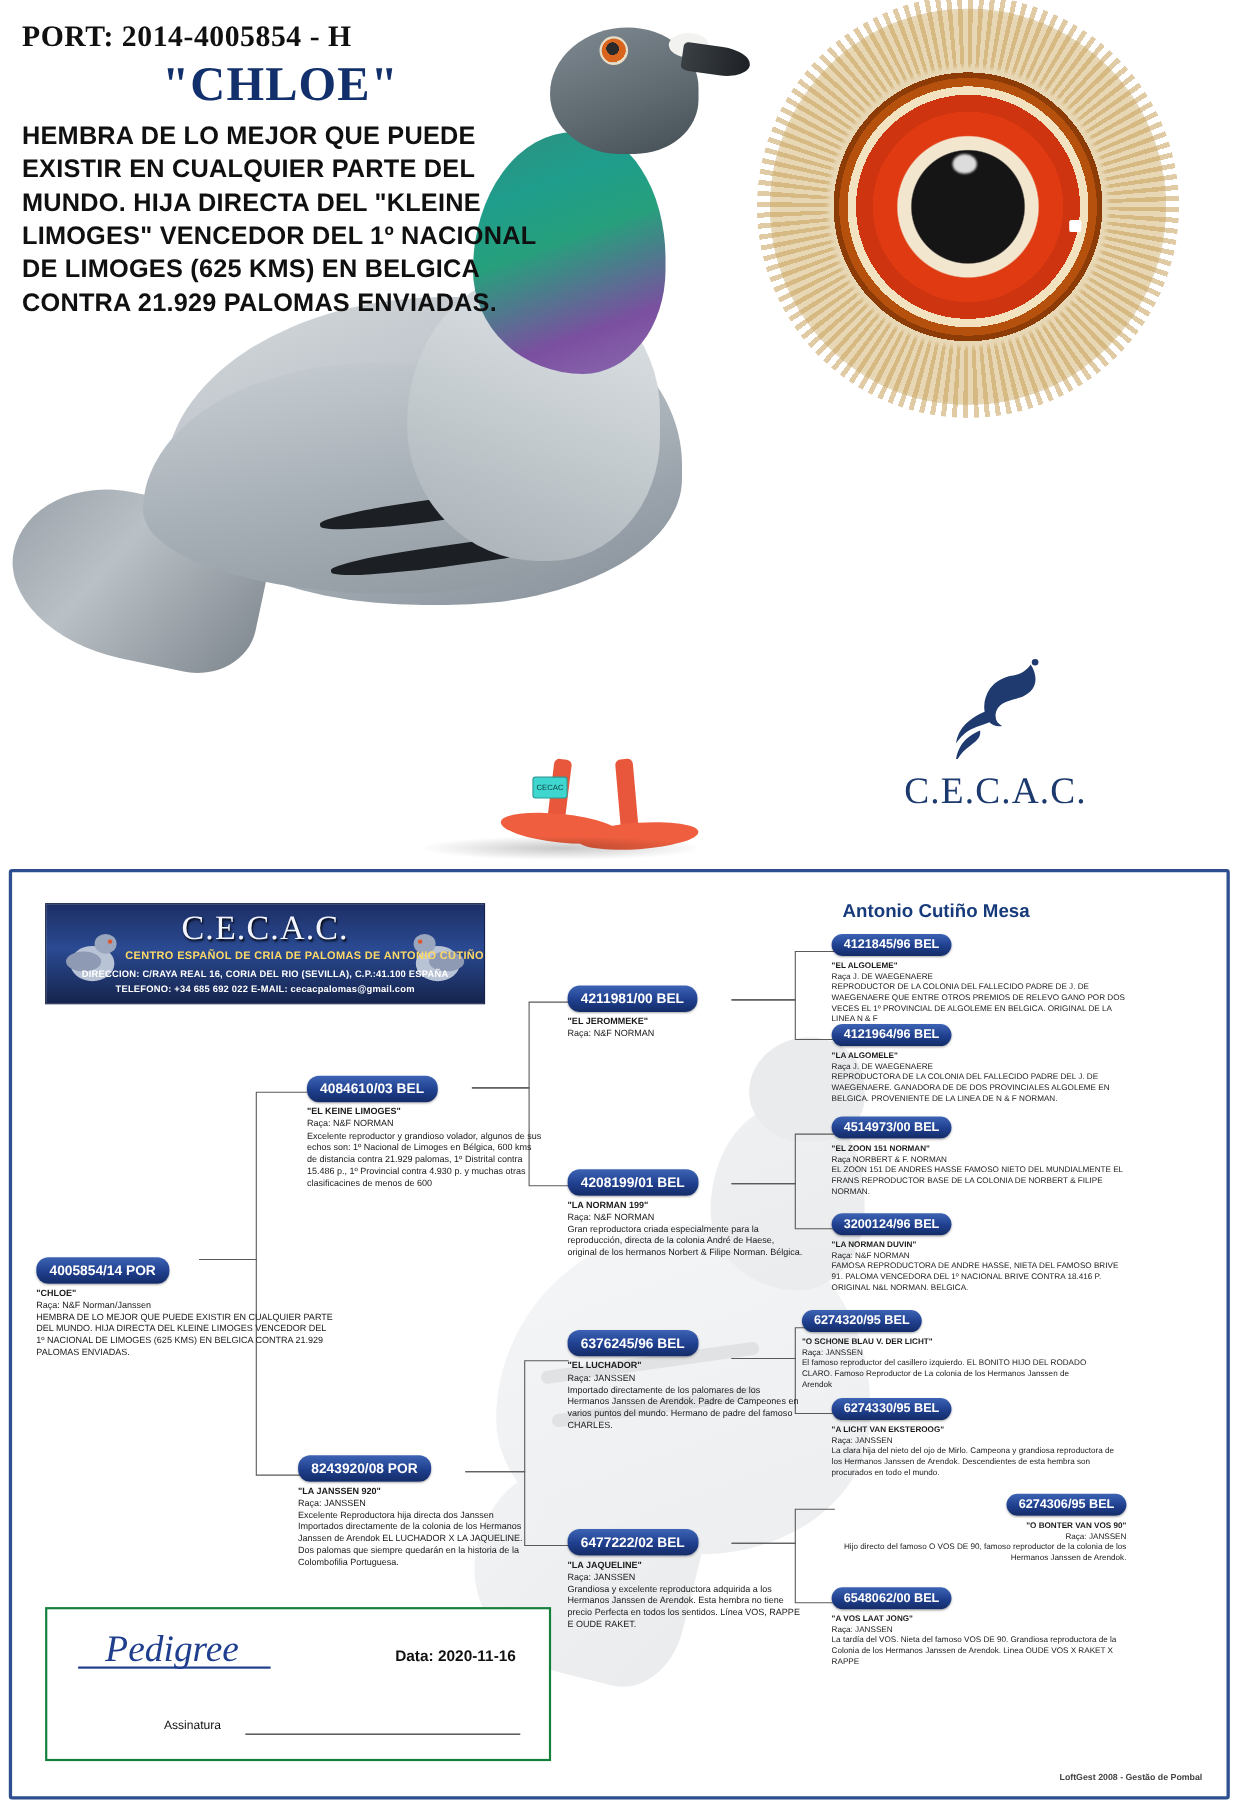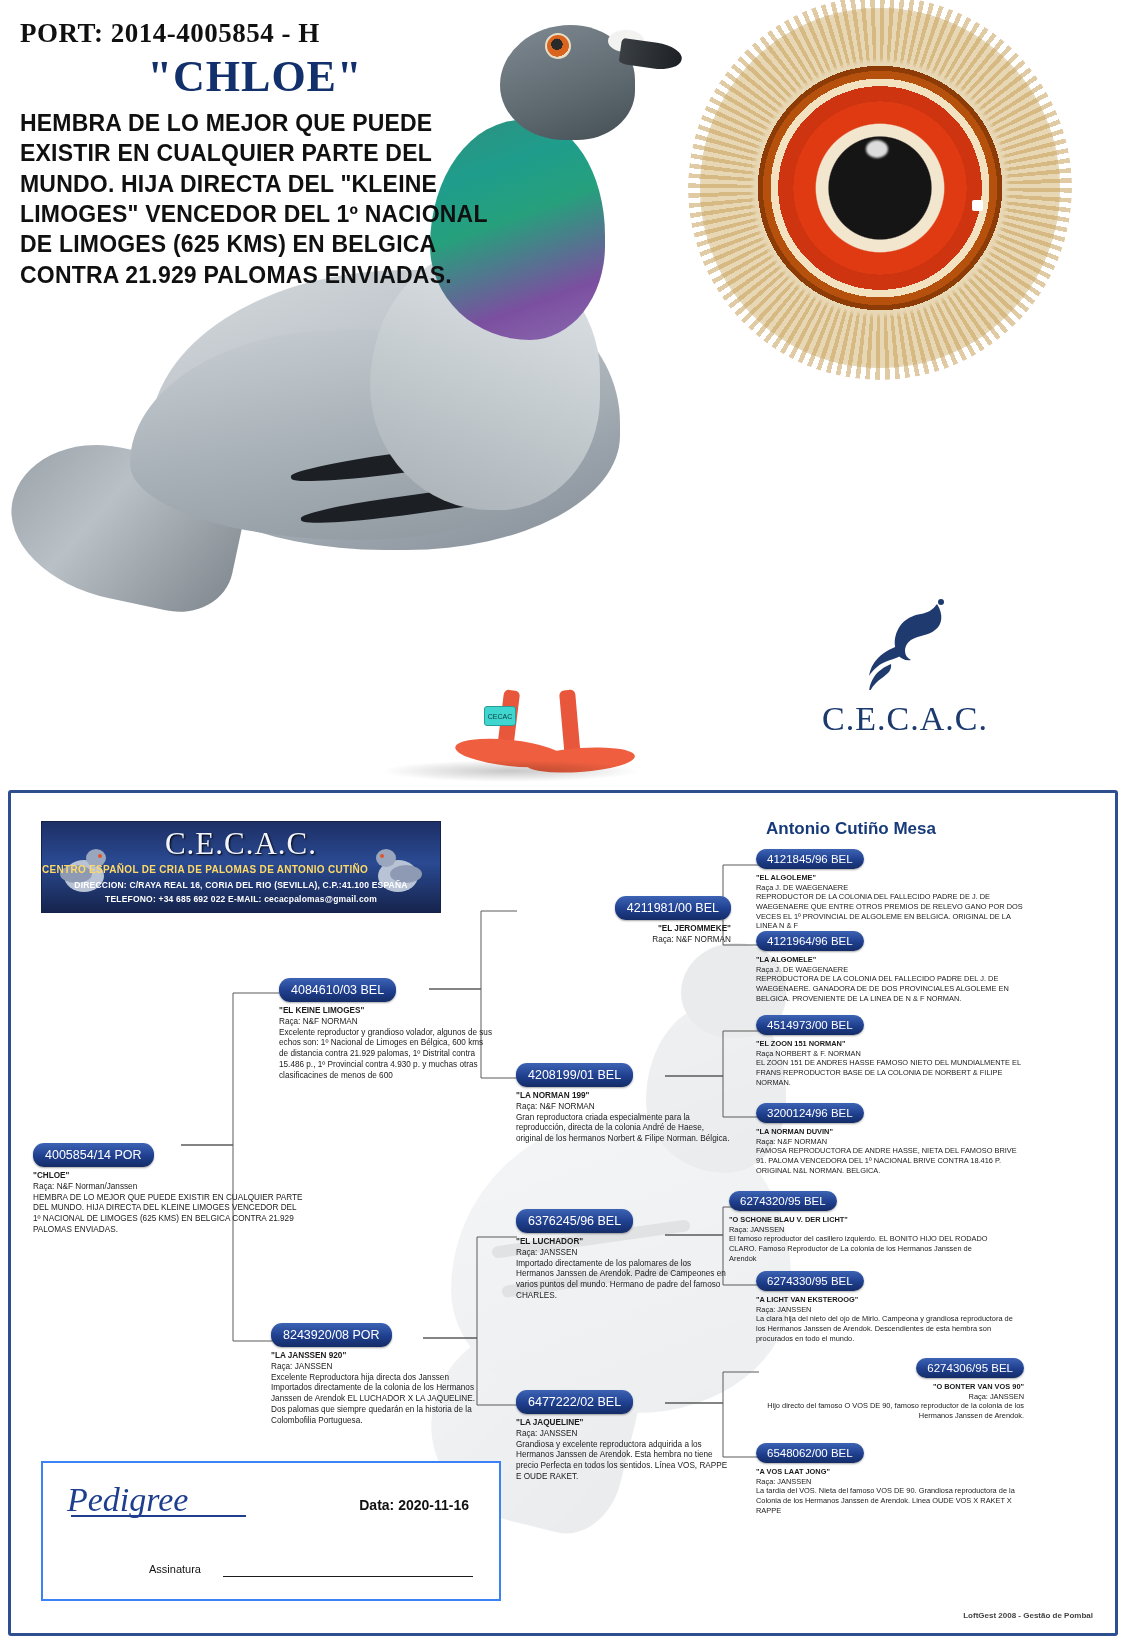--- a/index.html
+++ b/index.html
@@ -164,21 +164,21 @@
     position:absolute; left:30px; top:28px; width:400px; height:92px;
     background:linear-gradient(180deg,#1d2f66 0%, #2a4a92 45%, #16244d 100%);
     border:1px solid #16224a; overflow:hidden;
   }
   #cecac-banner .banner-title {
     position:absolute; left:0; right:0; top:4px; text-align:center;
     font-family:"Liberation Serif", serif; font-size:31px; color:#f2f5ff;
     text-shadow:1px 1px 2px #000; letter-spacing:1px;
   }
   #cecac-banner .banner-sub {
-    position:absolute; left:0; right:0; top:42px; text-align:left;
+    position:absolute; left:0; right:0; top:42px; text-align:right;
     font-size:10px; font-weight:bold; color:#ffd966; letter-spacing:.3px;
   }
   #cecac-banner .banner-line2 {
     position:absolute; left:0; right:0; top:58px; text-align:center;
     font-size:8.5px; font-weight:bold; color:#ffffff; letter-spacing:.2px;
   }
   #cecac-banner .banner-line3 {
     position:absolute; left:0; right:0; top:72px; text-align:center;
     font-size:8.5px; font-weight:bold; color:#ffffff; letter-spacing:.2px;
   }
@@ -221,47 +221,47 @@
   }
 
   
   #connectors { position:absolute; left:0; top:0; width:1110px; height:846px; pointer-events:none; }
 
   
   .node { position:absolute; }
   .node .tag {
     display:inline-block;
     background:linear-gradient(180deg,#3d63b4 0%, #1f3f8e 55%, #142c67 100%);
-    color:#ffffff; font-size:12.5px; font-weight:normal;
+    color:#ffffff; font-size:12.5px; font-weight:bold;
     padding:5px 12px; border-radius:11px; white-space:nowrap;
     box-shadow:0 1px 2px rgba(0,0,0,.35);
   }
   .node .tag.small { font-size:11px; padding:4px 10px; }
   .node .txt {
     margin-top:4px; font-size:8.2px; line-height:1.32; color:#1a1a1a;
   }
   .node .txt .ttl { font-weight:bold; }
 
   
   #node-self   { left:22px;  top:350px; width:270px; }
   #node-sire   { left:268px; top:185px; width:215px; }
   #node-dam    { left:260px; top:530px; width:215px; }
 
-  #node-ss     { left:505px; top:103px; width:215px;text-align:right; }
+  #node-ss     { left:505px; top:103px; width:215px; }
   #node-sd     { left:505px; top:270px; width:215px; }
   #node-ds     { left:505px; top:416px; width:215px; }
   #node-dd     { left:505px; top:597px; width:215px; }
 
   .node.gen3 .tag { font-size:11.5px; padding:4px 11px; }
   .node.gen3 .txt { font-size:7.4px; line-height:1.3; }
 
   
   #sign-box {
     position:absolute; left:30px; top:668px; width:460px; height:140px;
-    border:2px solid #3b82f6; background:#ffffff;
+    border:2px solid #15803d; background:#ffffff;text-align:center;
   }
   #pedigree-word {
     position:absolute; left:24px; top:18px;
     font-family:"Liberation Serif", serif; font-style:italic;
     font-size:34px; color:#1f3f8e;
   }
   #pedigree-word::after {
     content:""; display:block; height:2px; background:#1f3f8e;
     width:175px; margin-top:-4px; margin-left:4px;
   }

